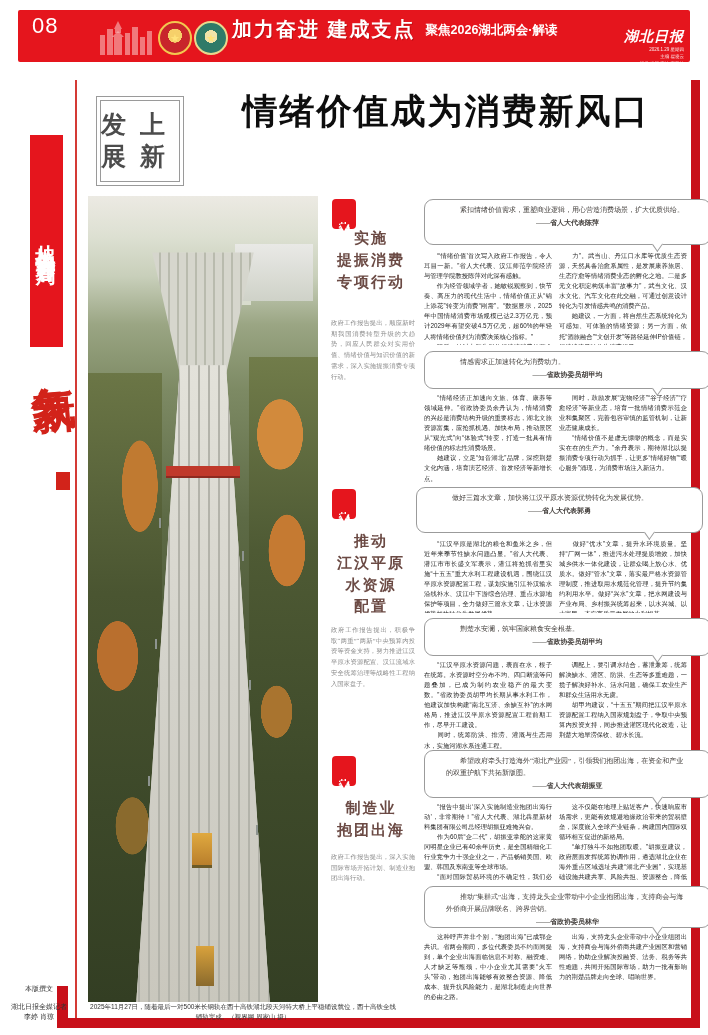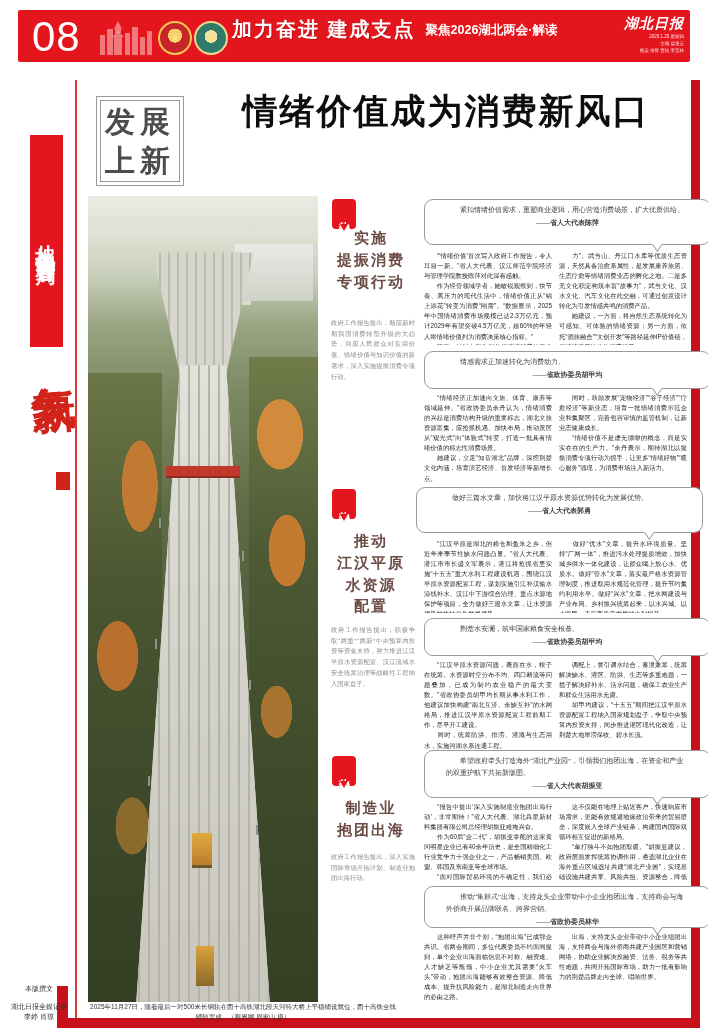--- a/index.html
+++ b/index.html
@@ -1,51 +1,51 @@
 <!DOCTYPE html>
 <html><head>
 <meta charset="utf-8">
 <style>
   html,body{margin:0;padding:0;background:#fff;}
   #page{position:relative;width:708px;height:1035px;background:#fff;overflow:hidden;
         font-family:"Liberation Sans","DejaVu Sans",sans-serif;}
   .abs{position:absolute;}
   
   .banner{left:18px;top:10px;width:672px;height:52px;background:#e5151d;border-radius:2px;}
-  .pagenum{left:14px;top:3px;font-size:42px;font-weight:300;color:#fff;letter-spacing:1px;}
+  .pagenum{left:14px;top:3px;font-size:22px;font-weight:300;color:#fff;letter-spacing:1px;}
   .skyline{left:80px;top:9px;opacity:.8;}
   .emblem{width:30px;height:30px;border-radius:50%;top:11px;display:flex;align-items:center;justify-content:center;}
   .emblem1{left:140px;background:radial-gradient(circle at 50% 42%,#f6d06a 0 30%,#c8252b 31% 100%);border:2px solid #f3c84f;}
   .emblem2{left:176px;background:radial-gradient(circle at 50% 45%,#f0e3a9 0 28%,#2f7a68 29% 100%);border:2px solid #e8d98d;}
   .emblem .star{color:#ffe27a;font-size:11px;line-height:1;}
   .banner-title-row{left:214px;top:6px;display:flex;align-items:flex-end;gap:10px;}
   .banner-title{font-size:20px;font-weight:800;color:#fff;letter-spacing:2px;white-space:nowrap;
                 text-shadow:1px 1px 0 rgba(120,0,0,.35);}
   .banner-sub{font-size:12.5px;font-weight:700;color:#fff;white-space:nowrap;padding-bottom:4px;}
-  .masthead{right:6px;top:5px;text-align:right;color:#fff;}
+  .masthead{right:6px;top:18px;text-align:right;color:#fff;}
   .masthead .logo{font-size:14px;font-weight:800;font-style:italic;letter-spacing:1px;display:block;}
   .masthead .tiny{display:block;font-size:4.5px;line-height:1.6;opacity:.9;}
   
   .slogan-bar{left:30px;top:135px;width:33px;height:212px;background:#e5151d;color:#fff;
               writing-mode:vertical-rl;text-orientation:upright;font-size:20px;font-weight:800;
               letter-spacing:3px;display:flex;align-items:center;justify-content:center;}
   .brandword{left:18px;top:352px;width:58px;height:142px;color:#d2231a;
              writing-mode:vertical-rl;text-orientation:upright;font-size:44px;font-weight:800;
              font-family:"Liberation Serif","DejaVu Serif",serif;transform:rotate(-5deg);line-height:1;}
   .seal{left:56px;top:472px;width:14px;height:18px;background:#d2231a;}
   .vrule{left:75px;top:80px;width:2px;height:938px;background:#d43a35;}
   
   .rbar{left:691px;top:80px;width:9px;height:948px;background:#c8101a;}
   .bbar{left:57px;top:1018px;width:643px;height:10px;background:#c8101a;}
   .bnub{left:57px;top:986px;width:11px;height:34px;background:#c8101a;}
   
   .kicker{left:96px;top:96px;width:80px;height:82px;border:1px solid #9a9a9a;padding:3px;}
-  .kicker-in{border:1px solid #9a9a9a;width:100%;height:100%;box-sizing:border-box;display:flex;flex-direction:column;
+  .kicker-in{border:1px solid #9a9a9a;width:100%;height:100%;box-sizing:border-box;display:flex;flex-direction:row;
              align-items:center;justify-content:center;font-family:"Liberation Serif","DejaVu Serif",serif;
-             font-size:30px;font-weight:700;color:#4c4c4c;letter-spacing:5px;line-height:1.3;}
+             font-size:25px;font-weight:700;color:#4c4c4c;letter-spacing:5px;line-height:1.3;}
   .headline{left:205px;top:88px;width:482px;text-align:center;font-size:35px;font-weight:800;
             color:#0d0d0d;letter-spacing:2px;white-space:nowrap;}
   .intro{left:206px;top:143px;width:480px;font-size:8.5px;line-height:1.75;color:#2f2f2f;
          text-align:justify;white-space:pre-line;}
   
   .photo{left:88px;top:196px;width:230px;height:806px;overflow:hidden;
          background:linear-gradient(180deg,#eceae3 0%,#dde0d2 5%,#c8cfba 10%,#9aa583 16%,#7d8a64 24%,#5d6a45 40%,#4c5838 60%,#434f31 80%,#3a452b 100%);}
   .ph{position:absolute;}
   .fol-l{left:0;top:22%;width:32%;height:78%;
          background:radial-gradient(ellipse 40% 12% at 70% 18%,#c07a31 0 60%,transparent 61%),

